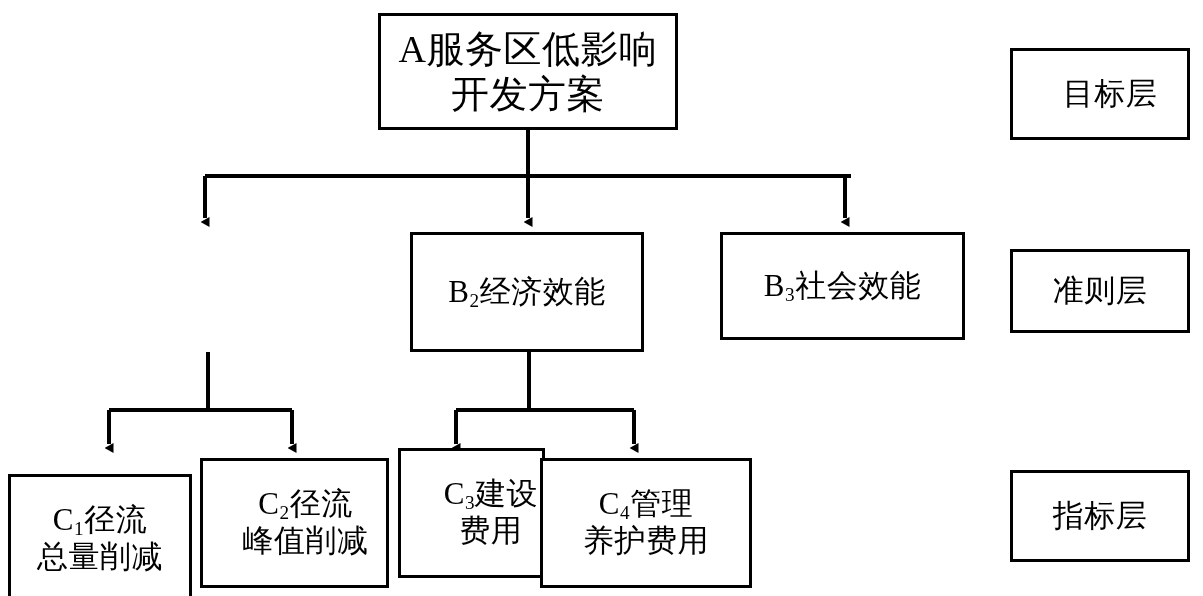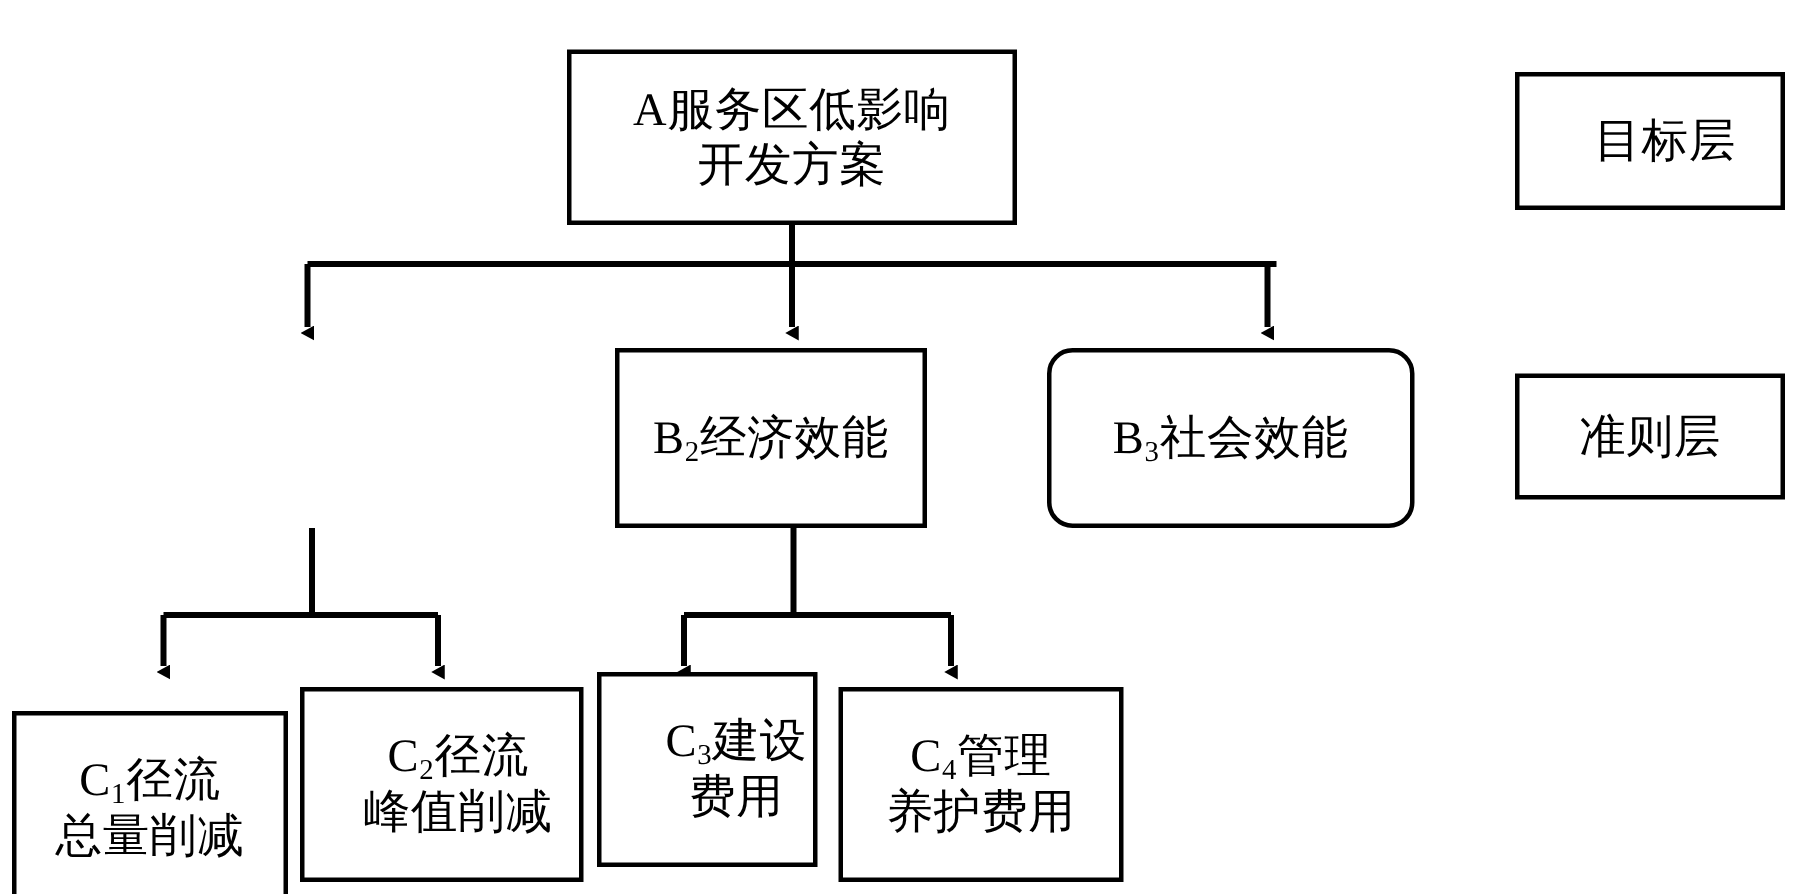--- a/index.html
+++ b/index.html
@@ -34,22 +34,21 @@
     display: flex;
     align-items: center;
     justify-content: center;
     text-align: center;
     color: #000000;
     line-height: 1.18;
     letter-spacing: 0.5px;
     white-space: pre-line;
   }
   .node-goal {
-    font-size: 31px;
-    margin-top: 20px;
+    font-size: 38px;
   }
   .node-criteria {
     font-size: 31px;
   }
   .node-indicator {
     font-size: 31px;
   }
   .node-layer {
     font-size: 31px;
   }
@@ -120,50 +119,53 @@
       <path d="M 634 410 L 634 444" stroke="#000000" stroke-width="4" fill="none" marker-end="url(#arrowhead)"></path>
     </g>
   </svg>
 
   <div class="node-box node-goal" style="left:378px; top:13px; width:300px; height:117px;">
     <span class="label-text">A服务区低影响
 开发方案</span>
   </div>
 
 
-  <div class="node-box node-criteria" style="left:410px; top:232px; width:208px; height:120px;">
+  <div class="node-box node-criteria" style="left:410px; top:232px; width:234px; height:120px;">
     <span class="label-text"><span>B</span><sub>2</sub><span>经济效能</span></span>
   </div>
 
-  <div class="node-box node-criteria" style="left:698px; top:232px; width:245px; height:120px;border-radius:17px;">
+  <div class="node-box node-criteria" style="left:720px; top:232px; width:245px; height:108px;">
     <span class="label-text"><span>B</span><sub>3</sub><span>社会效能</span></span>
   </div>
 
   <div class="node-box node-indicator" style="left:8px; top:458px; width:184px; height:130px;margin-top:16px;">
     <span class="label-text"><span>C</span><sub>1</sub><span>径流
 总量削减</span></span>
   </div>
 
   <div class="node-box node-indicator" style="left:200px; top:458px; width:189px; height:130px;padding-left:22px;">
     <span class="label-text"><span>C</span><sub>2</sub><span>径流
 峰值削减</span></span>
   </div>
 
   <div class="node-box node-indicator" style="left:398px; top:448px; width:147px; height:130px;justify-content:flex-end;">
     <span class="label-text"><span>C</span><sub>3</sub><span>建设
 费用</span></span>
   </div>
 
-  <div class="node-box node-indicator" style="left:559px; top:458px; width:190px; height:130px;">
+  <div class="node-box node-indicator" style="left:540px; top:458px; width:212px; height:130px;">
     <span class="label-text"><span>C</span><sub>4</sub><span>管理
 养护费用</span></span>
   </div>
 
   <div class="node-box node-layer" style="left:1010px; top:48px; width:180px; height:92px;padding-left:20px;">
     <span class="label-text">目标层</span>
   </div>
 
   <div class="node-box node-layer" style="left:1010px; top:249px; width:180px; height:84px;">
     <span class="label-text">准则层</span>
   </div>
 
+  <div class="node-box node-layer" style="left:1010px; top:470px; width:180px; height:92px;">
+    <span class="label-text">指标层</span>
+  </div>
 
 </div>
 
 </body></html>

